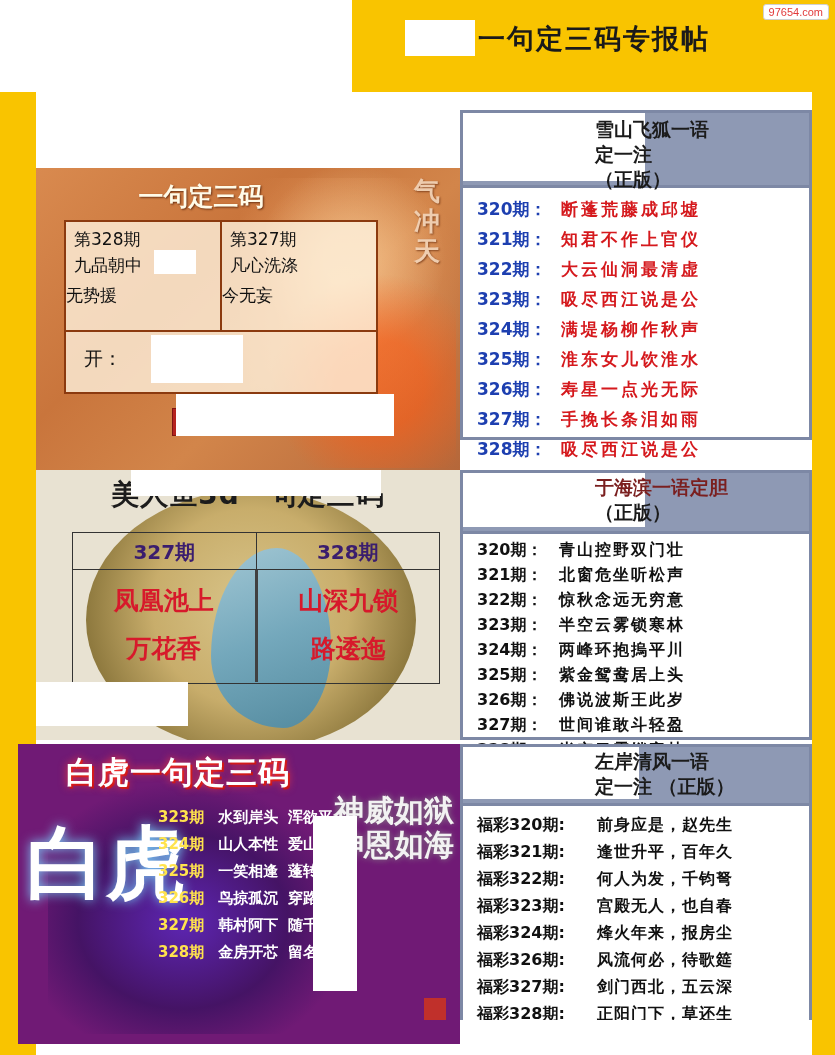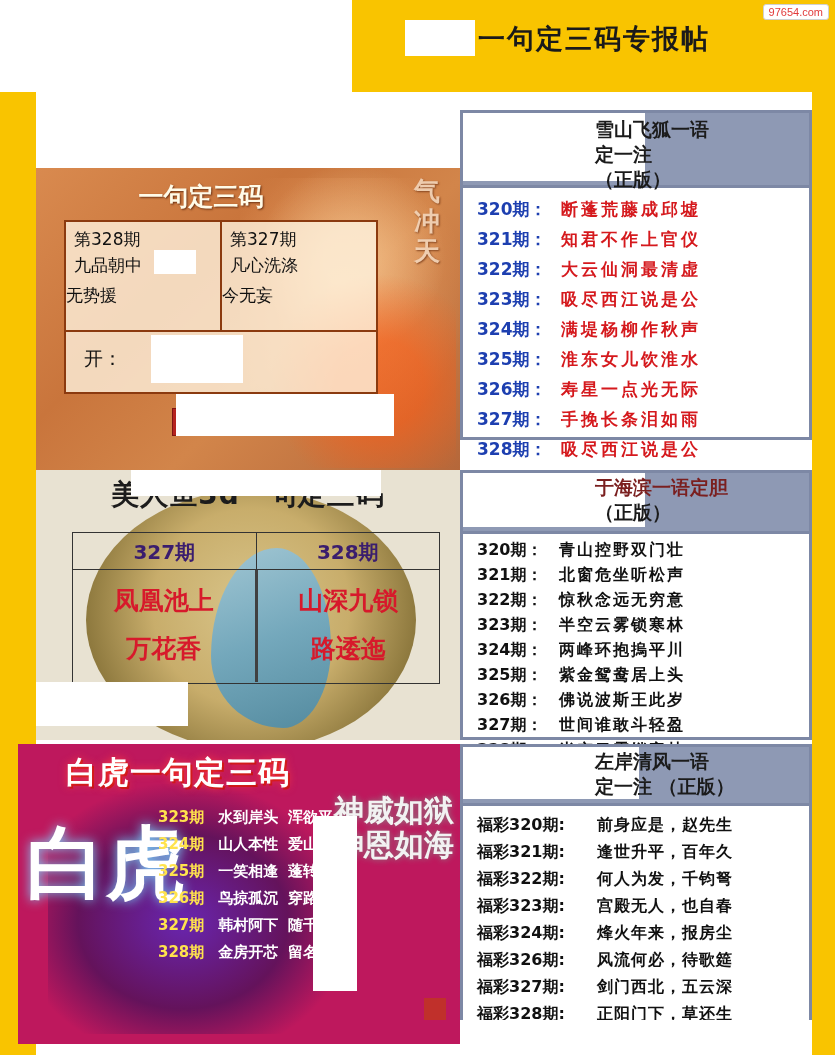--- a/index.html
+++ b/index.html
@@ -126,21 +126,21 @@
   .c2-body{display:flex;height:112px;justify-content:center;}
   .c2-body > div{flex:1;position:relative;}
   .c2-body > div + div{border-left:3px solid #404040;}
   .c2-ph{position:absolute;left:0;right:0;top:14px;text-align:center;font-size:25px;font-weight:bold;color:#d7192b;font-family:"DejaVu Sans", sans-serif;}
   .c2-ph2{position:absolute;left:0;right:0;top:62px;text-align:center;font-size:25px;font-weight:bold;color:#d7192b;font-family:"DejaVu Sans", sans-serif;}
   .c2-mask-bot{position:absolute;left:0px;top:212px;width:152px;height:44px;background:#fff;}
 
   
   .card3{
     position:absolute;left:18px;top:744px;width:442px;height:300px;
-    background:#be185d;
+    background:#701a75;
     overflow:hidden;
   }
   .c3-glow{
     position:absolute;left:30px;top:40px;width:300px;height:250px;
     background:radial-gradient(ellipse at 45% 55%, rgba(90,40,190,.85) 0%, rgba(40,15,90,.6) 45%, rgba(5,5,20,0) 72%);
   }
   .c3-title{
     position:absolute;left:48px;top:8px;
     font-size:31px;font-weight:bold;color:#ffffff;
     font-family:"DejaVu Sans", sans-serif;

